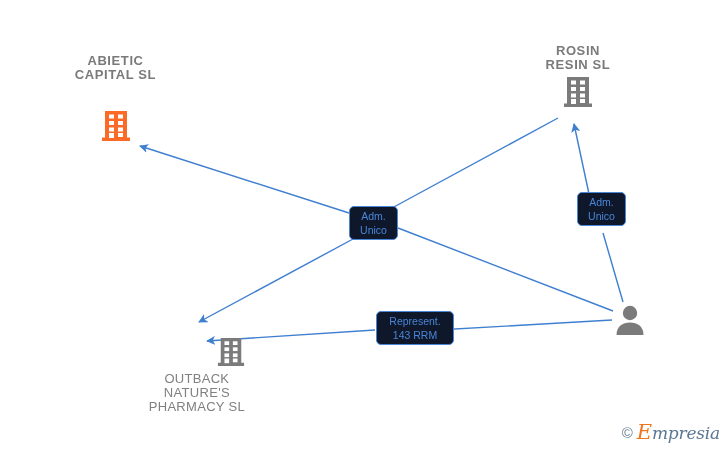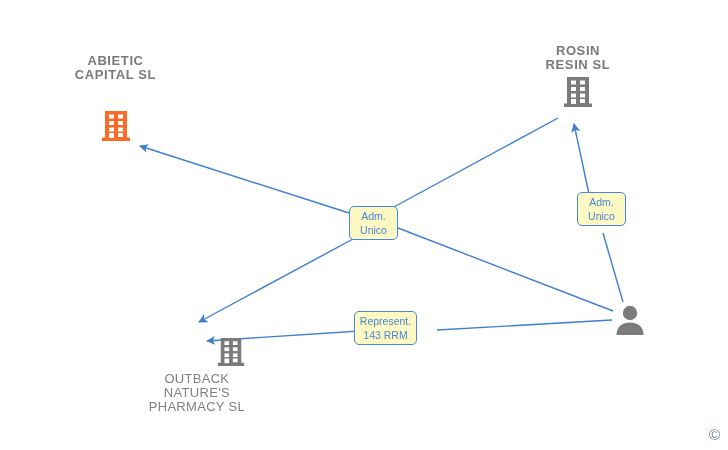--- a/index.html
+++ b/index.html
@@ -55,21 +55,21 @@
   .icon-building, .icon-person {
     display: block;
   }
 
   
   .rel-box {
     position: absolute;
     box-sizing: border-box;
     border: 1.3px solid #4a86d8;
     border-radius: 5px;
-    background: #fef9c3;
+    background: #0f172a;
     color: #4a86d8;
     font-size: 10.5px;
     line-height: 14px;
     text-align: center;
     display: flex;
     flex-direction: column;
     justify-content: center;
     align-items: center;
     white-space: pre-line;
     z-index: 4;
@@ -191,20 +191,21 @@
       <path d="M 2.5 32 C 2.5 23.5 8.5 19.5 16 19.5 C 23.5 19.5 29.5 23.5 29.5 32 Z" fill="#7b7b7b"></path>
     </svg>
   </div>
 
   <div class="rel-box" style="left:349px; top:206px; width:49px; height:34px;">Adm.
 Unico</div>
 
   <div class="rel-box" style="left:577px; top:192px; width:49px; height:34px;">Adm.
 Unico</div>
 
-  <div class="rel-box" style="left:354px; top:311px; width:63px; height:34px;">Represent.
+  <div class="rel-box" style="left:376px; top:311px; width:78px; height:34px;">Represent.
 143 RRM</div>
 
   <div id="watermark">
     <span class="copy">©</span>
+    <span class="brand"><span class="cap">E</span><span>mpresia</span></span>
   </div>
 
 </div>
 
 </body></html>

